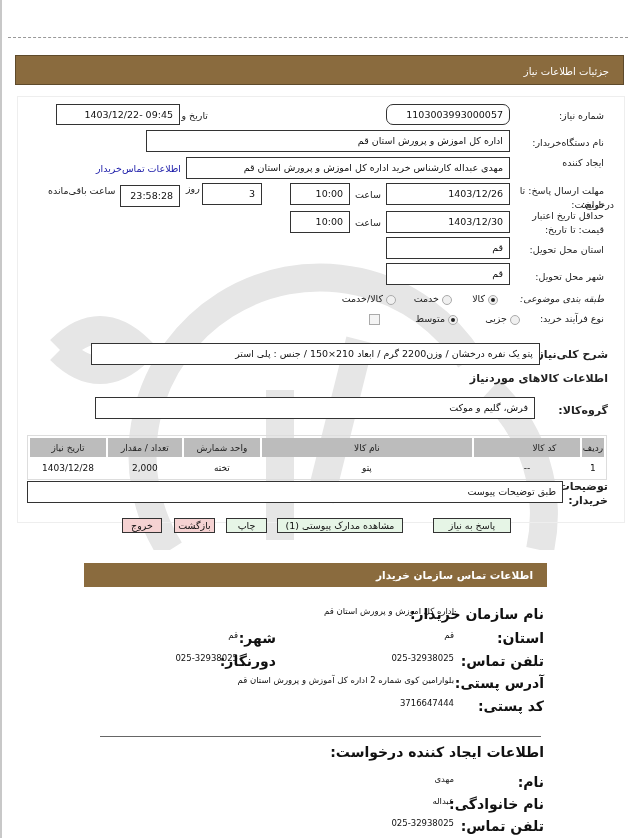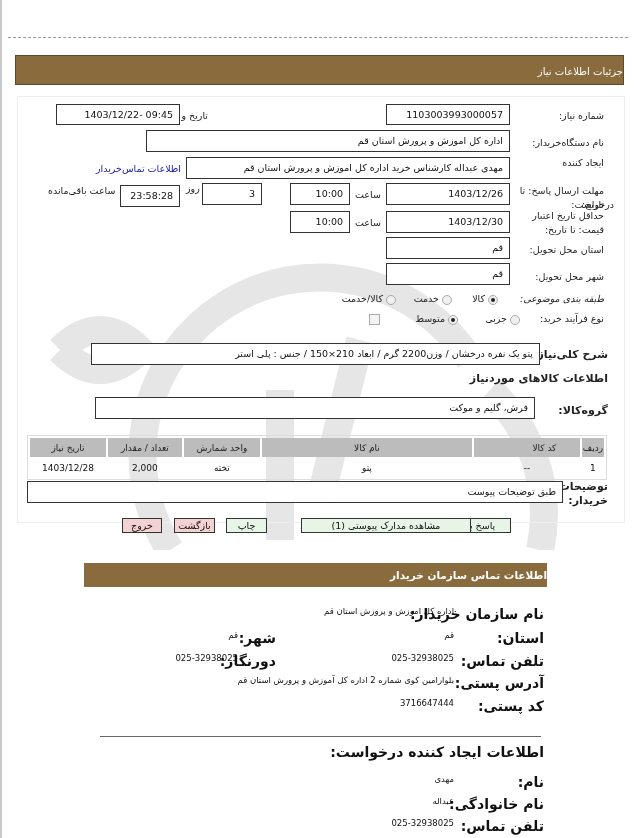--- a/index.html
+++ b/index.html
@@ -6,21 +6,21 @@
   body {
     width:634px; height:838px; overflow:hidden; background:#fff;
     font-family:"DejaVu Sans", sans-serif; font-size:9.5px; color:#111;
     position:relative;
   }
   .left-rule { position:absolute; left:0; top:0; width:2px; height:838px; background:#c8c8c8; }
   .dotted-rule { position:absolute; left:8px; right:6px; top:37px; border-top:1px dashed #999; }
   .watermark { position:absolute; left:20px; top:190px; width:600px; height:360px; pointer-events:none; }
   .section-header {
     position:absolute; background:#8a6b3e; color:#fff; direction:rtl;
-    font-weight:normal; box-sizing:border-box; 
+    font-weight:normal; box-sizing:border-box; padding-right:14px;
   }
   .hdr1 { left:15px; top:55px; width:609px; height:30px; line-height:32px; font-size:10px; border:1px solid #5e4a2b; }
   .hdr2 { left:84px; top:563px; width:463px; height:24px; line-height:24px; font-size:10.5px; font-weight:bold; }
   .panel { position:absolute; left:17px; top:96px; width:606px; height:425px; border:1px solid #eee; background:transparent; }
   .lbl { position:absolute; direction:rtl; text-align:right; white-space:nowrap; font-size:9.5px; color:#222; }
   .box {
     position:absolute; border:1px solid #333; background:#fff; box-sizing:border-box;
     direction:rtl; text-align:right; padding:0 6px; font-size:9.5px; white-space:nowrap; overflow:hidden;
   }
   .box.ltr { direction:ltr; text-align:right; }
@@ -61,21 +61,21 @@
   </g>
 </svg>
 
 <div class="section-header hdr1">
   <span>جزئیات اطلاعات نیاز</span>
 </div>
 
 <div class="panel"></div>
 
 <div class="lbl" style="right:30px; top:110px;">شماره نیاز:</div>
-<div class="box ltr" style="left:386px; top:104px; width:124px; height:21px; line-height:19px;">1103003993000057</div>
+<div class="box ltr" style="left:386px; top:104px; width:124px; height:21px; line-height:19px;border-radius:7px;">1103003993000057</div>
 <div class="lbl" style="right:426px; top:110px;">تاریخ و ساعت اعلان عمومی:</div>
 <div class="box ltr" style="left:56px; top:104px; width:124px; height:21px; line-height:19px;">1403/12/22- 09:45</div>
 
 <div class="lbl" style="right:30px; top:137px;">نام دستگاه‌خریدار:</div>
 <div class="box" style="left:146px; top:130px; width:364px; height:22px; line-height:20px;">اداره کل اموزش و پرورش استان قم</div>
 
 <div class="lbl" style="right:30px; top:157px;">ایجاد کننده</div>
 <div class="lbl" style="right:20px; top:171px;margin-top:28px;">درخواست:</div>
 <div class="box" style="left:186px; top:157px; width:324px; height:22px; line-height:20px;">مهدی عبداله کارشناس خرید اداره کل اموزش و پرورش استان قم</div>
 <div class="lbl link" style="left:96px; top:163px;">اطلاعات تماس‌خریدار</div>
@@ -157,21 +157,21 @@
       <td>1403/12/28</td>
     </tr>
   </tbody>
 </table>
 
 <div class="lbl bold" style="right:26px; top:480px;">توضیحات</div>
 <div class="lbl bold" style="right:26px; top:494px;">خریدار:</div>
 <div class="box" style="left:27px; top:481px; width:536px; height:22px; line-height:20px;">طبق توضیحات پیوست</div>
 
 <div class="btn green" style="left:433px; top:518px; width:78px;">پاسخ به نیاز</div>
-<div class="btn green" style="left:277px; top:518px; width:170px;margin-left:24px;">مشاهده مدارک پیوستی (1)</div>
+<div class="btn green" style="left:277px; top:518px; width:126px;">مشاهده مدارک پیوستی (1)</div>
 <div class="btn green" style="left:226px; top:518px; width:41px;">چاپ</div>
 <div class="btn red" style="left:174px; top:518px; width:41px;">بازگشت</div>
 <div class="btn red" style="left:122px; top:518px; width:40px;">خروج</div>
 
 <div class="section-header hdr2">
   <span>اطلاعات تماس سازمان خریدار</span>
 </div>
 
 <div class="info-lbl" style="right:90px; top:606px;">نام سازمان خریدار:</div>
 <div class="info-val" style="right:180px; top:606px;">اداره کل اموزش و پرورش استان قم</div>

